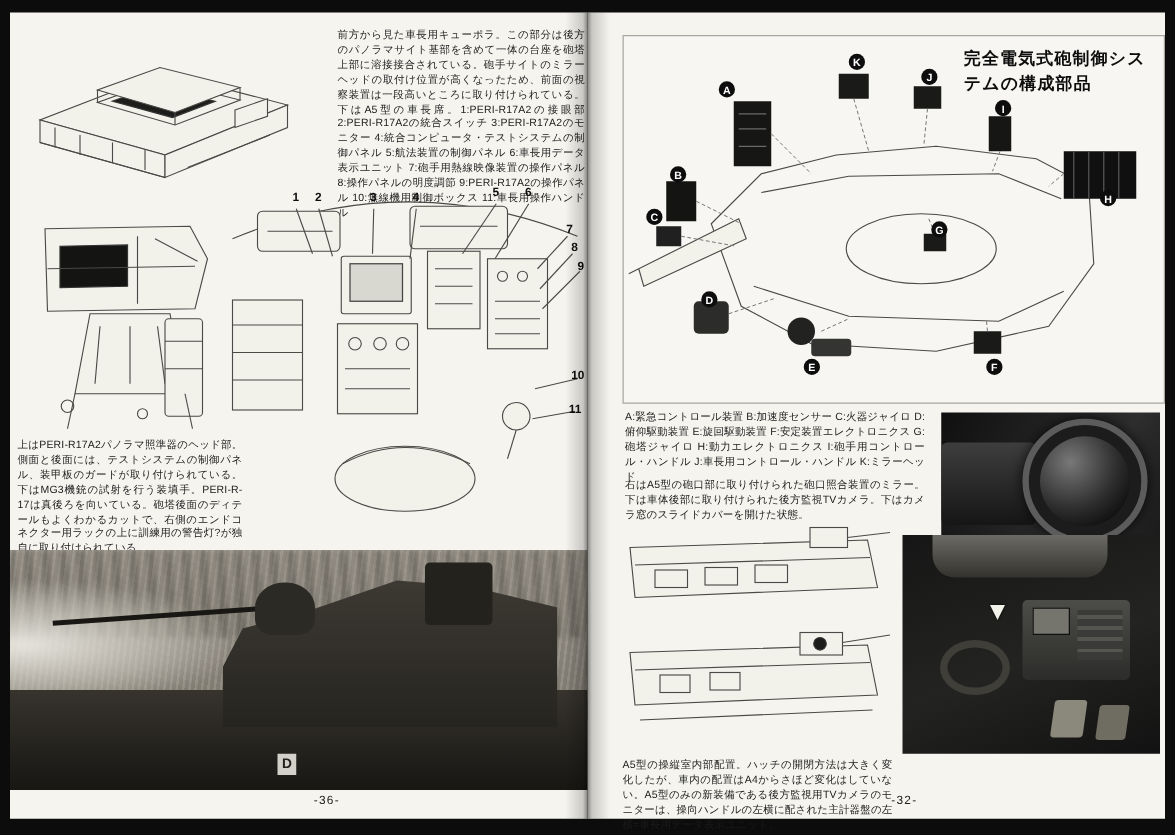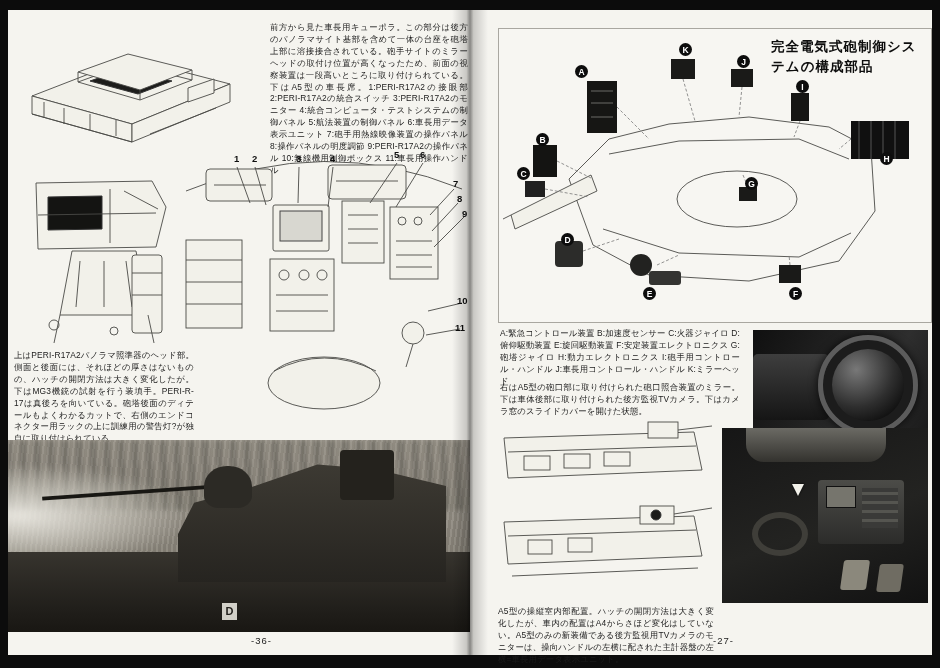--- a/index.html
+++ b/index.html
@@ -168,21 +168,21 @@
       <span class="callout" style="left:152px;top:8px">4</span>
       <span class="callout" style="left:216px;top:4px">5</span>
       <span class="callout" style="left:242px;top:4px">6</span>
       <span class="callout" style="left:275px;top:33px">7</span>
       <span class="callout" style="left:279px;top:48px">8</span>
       <span class="callout" style="left:284px;top:63px">9</span>
       <span class="callout" style="left:279px;top:150px">10</span>
       <span class="callout" style="left:277px;top:177px">11</span>
     </div>
 
-    <div class="jtext" style="left:6px;top:340px;width:180px;height:96px">上はPERI-R17A2パノラマ照準器のヘッド部。側面と後面には、それほどの厚さはないものの、ハッチの開閉方法は大きく変化したが。下はMG3機銃の試射を行う装填手。PERI-R-17は真後ろを向いている。砲塔後面のディテールもよくわかるカットで、右側のエンドコネクター用ラックの上に訓練用の警告灯?が独自に取り付けられている。</div>
+    <div class="jtext" style="left:6px;top:340px;width:180px;height:96px">上はPERI-R17A2パノラマ照準器のヘッド部。側面と後面には、テストシステムの制御パネル、装甲板のガードが取り付けられている。下はMG3機銃の試射を行う装填手。PERI-R-17は真後ろを向いている。砲塔後面のディテールもよくわかるカットで、右側のエンドコネクター用ラックの上に訓練用の警告灯?が独自に取り付けられている。</div>
 
     <div class="photo tank-photo">
       <div class="tp-bg"></div>
       <div class="tp-trees"></div>
       <div class="tp-smoke"></div>
       <div class="tp-skirt"></div>
       <div class="tp-hull"></div>
       <div class="tp-turret"></div>
       <div class="tp-box"></div>
       <div class="tp-mg"></div>
@@ -283,17 +283,17 @@
       <div class="dr-panel"></div>
       <div class="dr-screen"></div>
       <div class="dr-dials"></div>
       <div class="dr-pedal1"></div>
       <div class="dr-pedal2"></div>
       <div class="dr-arrow"></div>
     </div>
 
     <div class="jtext" style="left:28px;top:596px;width:216px;height:50px">A5型の操縦室内部配置。ハッチの開閉方法は大きく変化したが、車内の配置はA4からさほど変化はしていない。A5型のみの新装備である後方監視用TVカメラのモニターは、操向ハンドルの左横に配された主計器盤の左横=車長用データ表示ユニット。</div>
 
-    <div class="pagenum">-27-</div>
+    <div class="pagenum">-32-</div>
   </div>
 
   <div class="gutter"></div>
 </div>
 
 </body></html>

